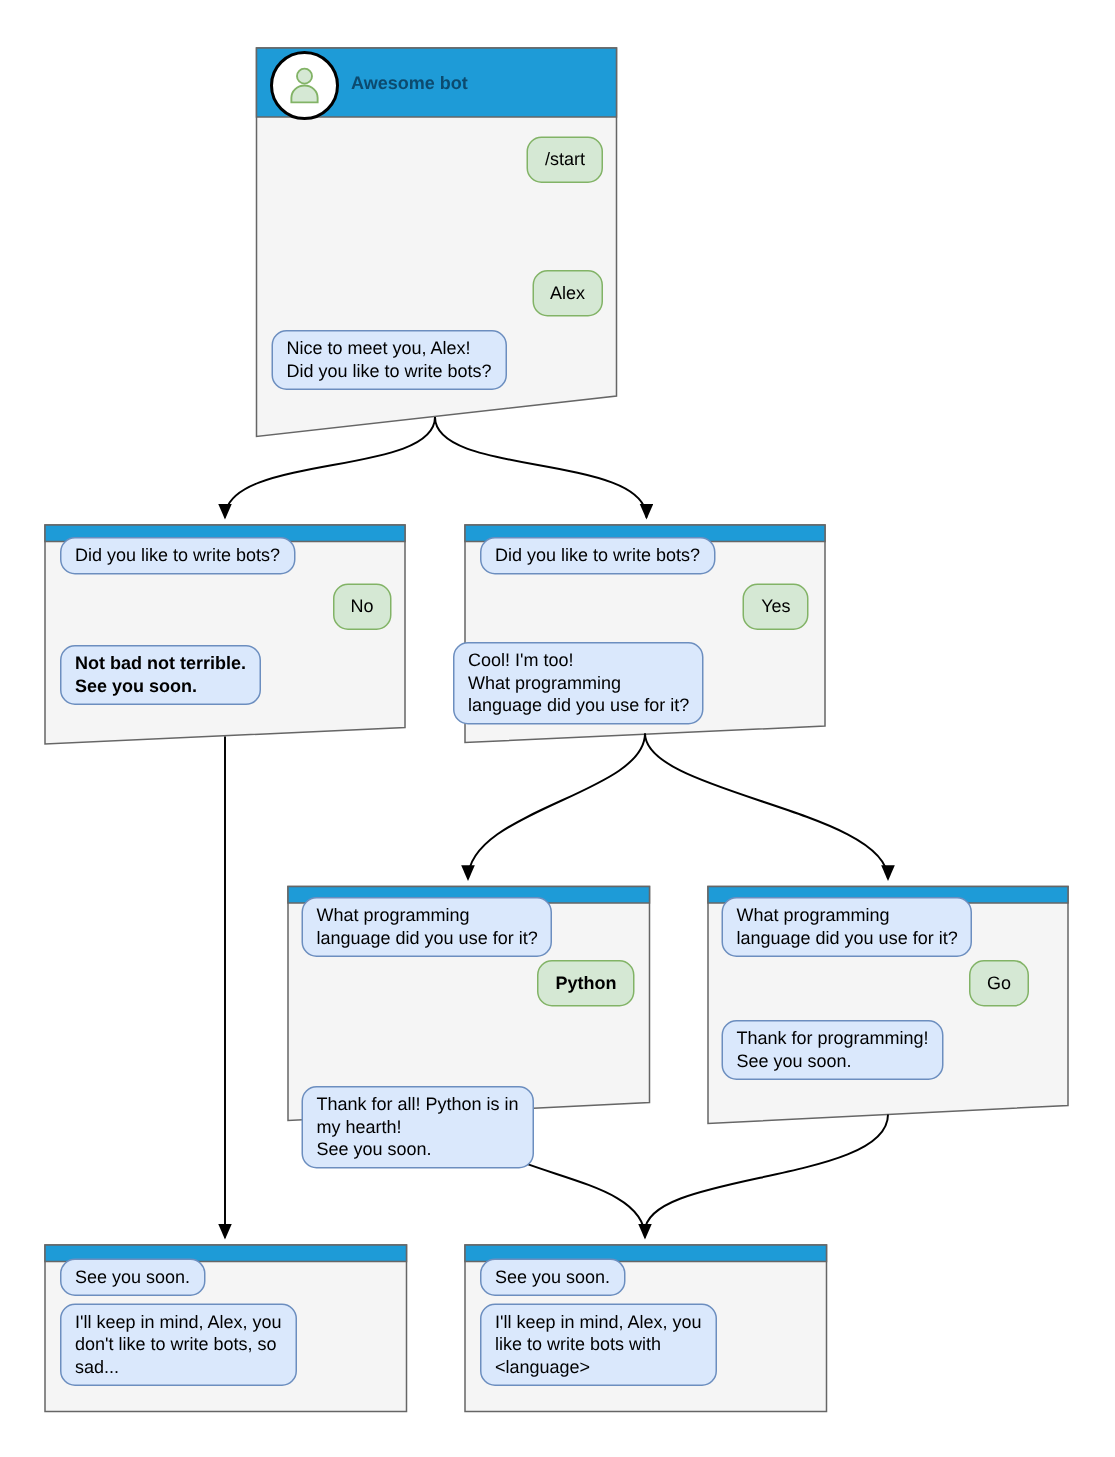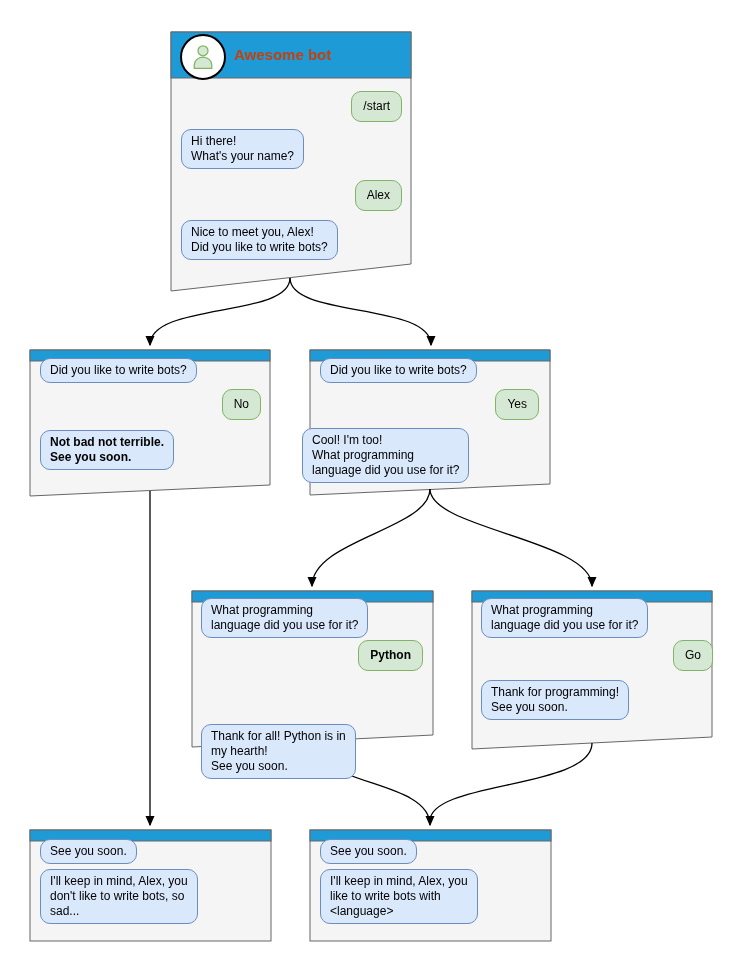--- a/index.html
+++ b/index.html
@@ -9,22 +9,22 @@
   }
   .layer { position:absolute; left:0; top:0; }
   .bubble {
     position:absolute; z-index:2;
     font-size:12px; line-height:15px; white-space:pre-line;
     border-radius:10px;
   }
   .bot  { background:#dae8fc; border:1px solid #6c8ebf; padding:4px 9px; }
   .user { background:#d5e8d4; border:1px solid #82b366; padding:7px 11px; }
   .win-title {
-    position:absolute; z-index:2; color:#c2410c; font-weight:bold;
-    font-size:15px; line-height:46px; height:46px;
+    position:absolute; z-index:2; color:#0c4a6e; font-weight:bold;
+    font-size:12px; line-height:46px; height:46px;
   }
   .avatar {
     position:absolute; z-index:2; width:42px; height:42px;
     background:#ffffff; border:2px solid #000; border-radius:50%;
     display:flex; align-items:center; justify-content:center;
   }
 </style>
 </head>
 <body>
 
@@ -71,22 +71,20 @@
 
   <div class="avatar" style="left:180px; top:34px;">
     <svg width="30" height="30" viewBox="0 0 24 24">
       <circle cx="12" cy="7" r="4" fill="#d5e8d4" stroke="#82b366"></circle>
       <path d="M5 21 v-2.5 a7 6.5 0 0 1 14 0 V21 z" fill="#d5e8d4" stroke="#82b366"></path>
     </svg>
   </div>
   <div class="win-title" style="left:234px; top:32px;">Awesome bot</div>
 
   <div class="bubble user" style="right:341px; top:91px;">/start</div>
-  <div class="bubble bot" style="left:181px; top:129px;">Hi there!
-What's your name?</div>
   <div class="bubble user" style="right:341px; top:180px;">Alex</div>
   <div class="bubble bot" style="left:181px; top:220px;">Nice to meet you, Alex!
 Did you like to write bots?</div>
 
   <div class="bubble bot" style="left:40px; top:358px;">Did you like to write bots?</div>
   <div class="bubble user" style="right:482px; top:389px;">No</div>
   <div class="bubble bot" style="left:40px; top:430px;font-weight:bold;">Not bad not terrible.
 See you soon.</div>
 
   <div class="bubble bot" style="left:320px; top:358px;">Did you like to write bots?</div>
@@ -97,21 +95,21 @@
 
   <div class="bubble bot" style="left:201px; top:598px;">What programming
 language did you use for it?</div>
   <div class="bubble user" style="right:320px; top:640px;font-weight:bold;">Python</div>
   <div class="bubble bot" style="left:201px; top:680px;margin-top:44px;">Thank for all! Python is in
 my hearth!
 See you soon.</div>
 
   <div class="bubble bot" style="left:481px; top:598px;">What programming
 language did you use for it?</div>
-  <div class="bubble user" style="right:30px; top:640px;">Go</div>
+  <div class="bubble user" style="right:57px; top:640px;">Go</div>
   <div class="bubble bot" style="left:481px; top:680px;">Thank for programming!
 See you soon.</div>
 
   <div class="bubble bot" style="left:40px; top:839px;">See you soon.</div>
   <div class="bubble bot" style="left:40px; top:869px;">I'll keep in mind, Alex, you
 don't like to write bots, so
 sad...</div>
 
   <div class="bubble bot" style="left:320px; top:839px;">See you soon.</div>
   <div class="bubble bot" style="left:320px; top:869px;">I'll keep in mind, Alex, you

